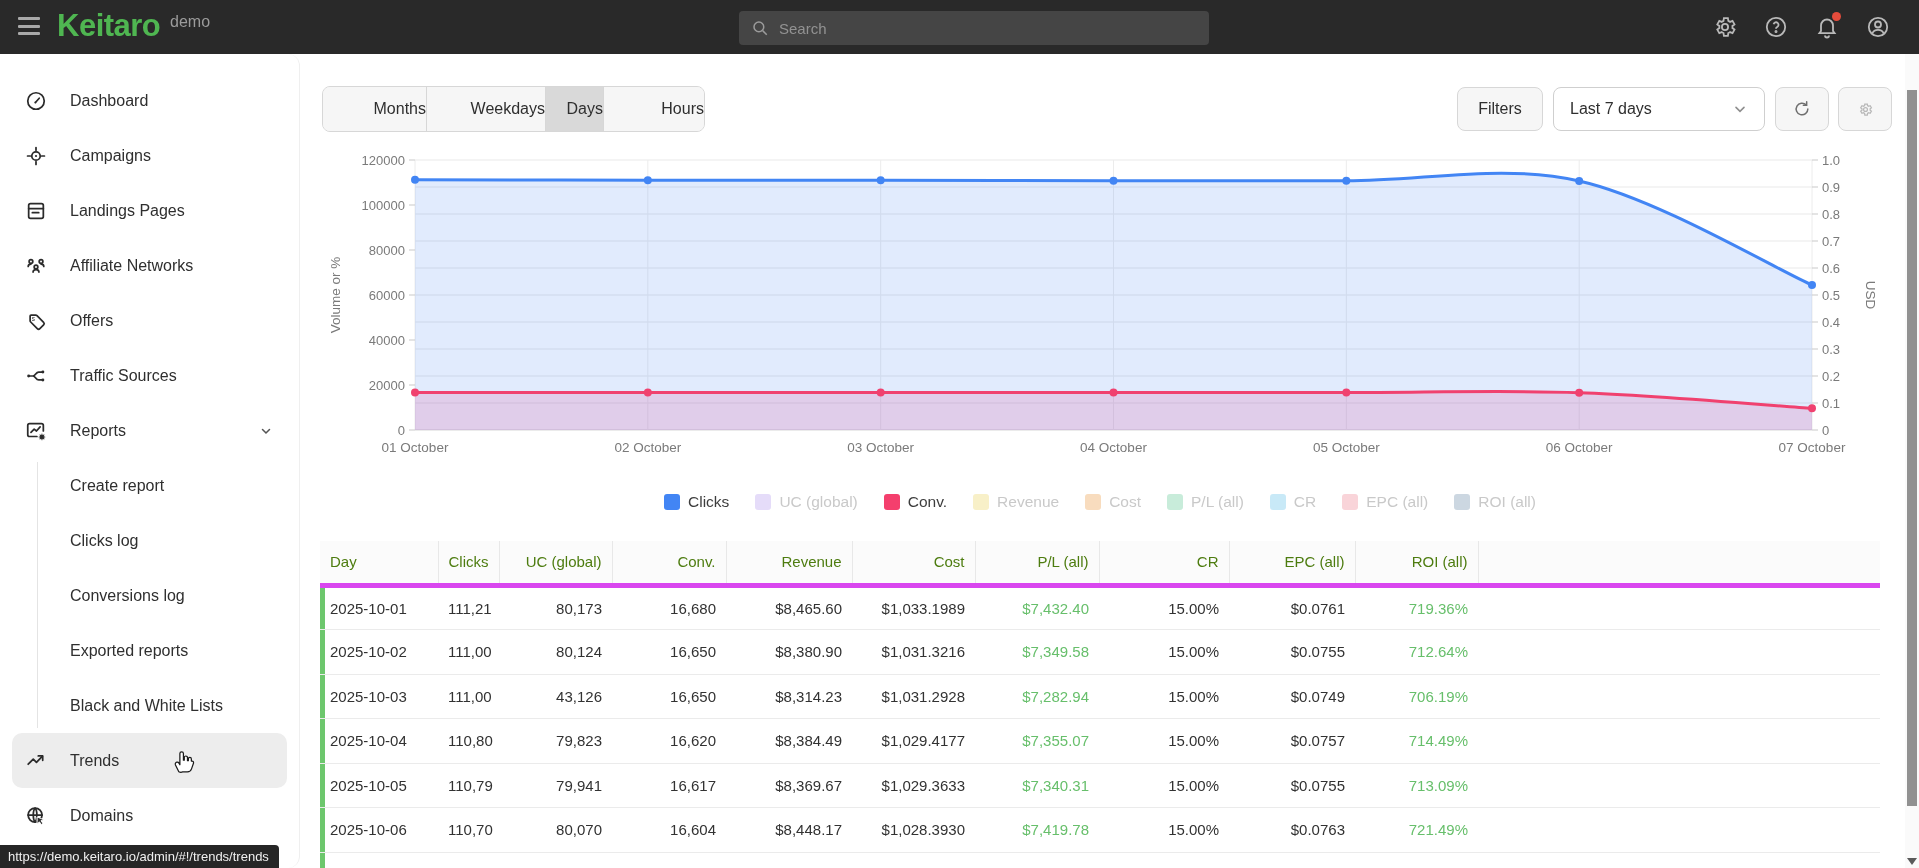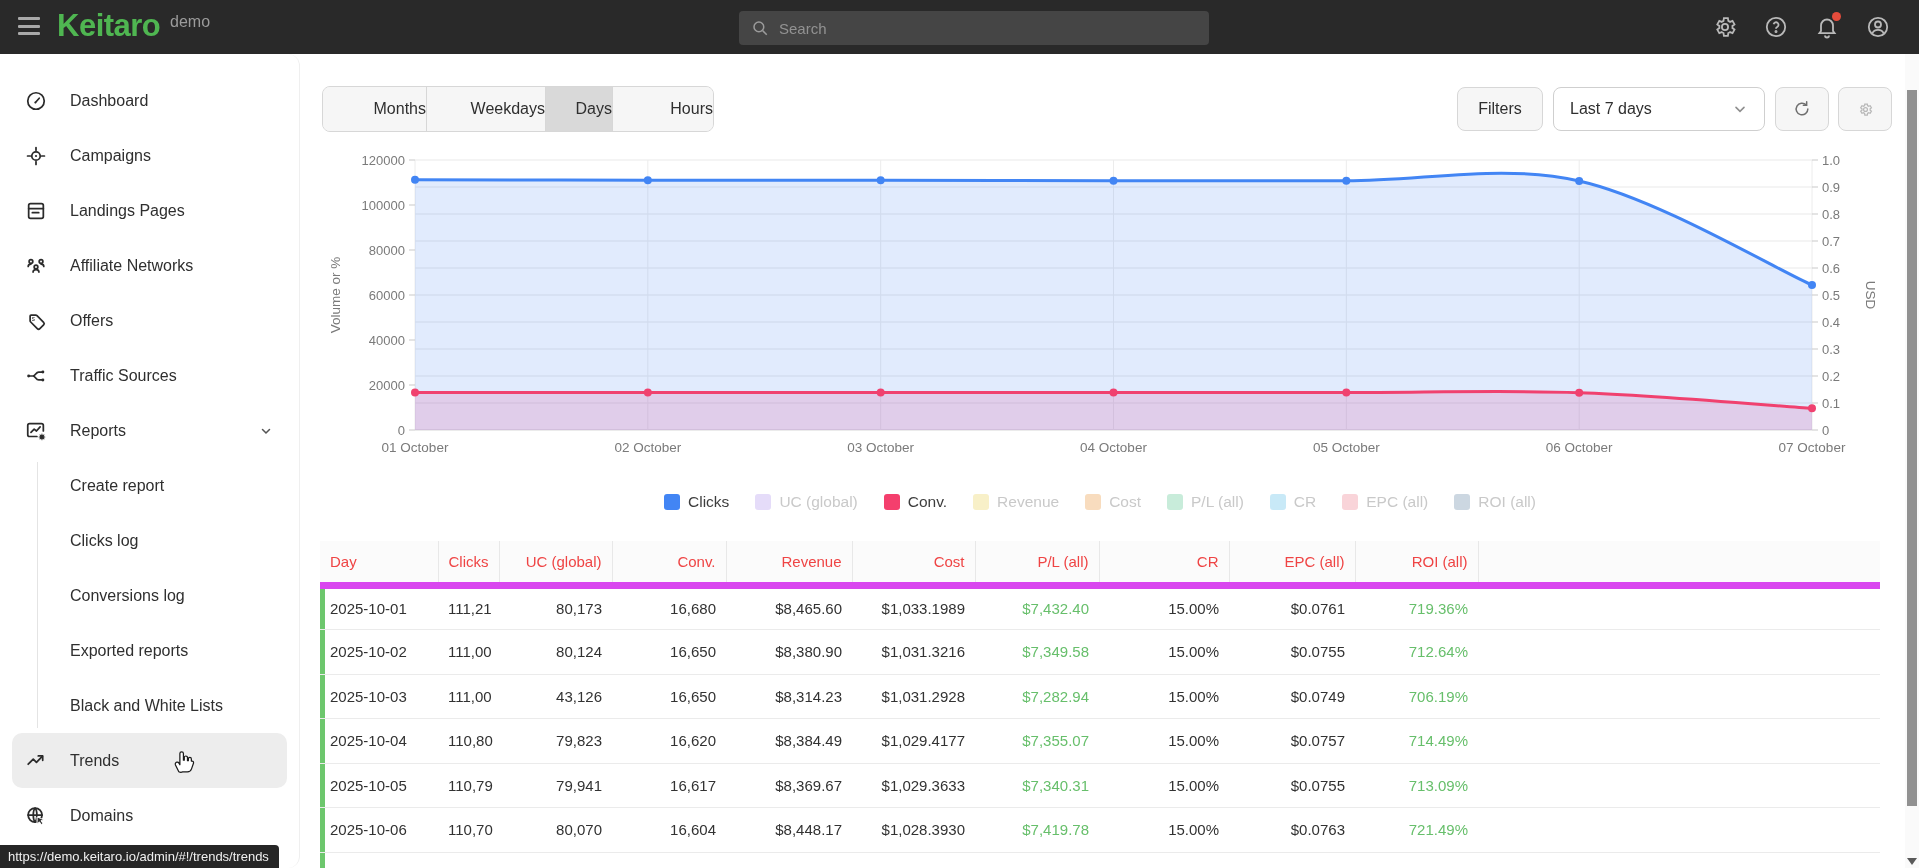--- a/index.html
+++ b/index.html
@@ -44,21 +44,21 @@
   #chart-settings-btn { left:1538px; }
 
   #chart-box { position:absolute; left:20px; top:91px; width:1560px; height:330px; }
   #legend { position:absolute; left:20px; top:430px; width:1560px; height:36px; display:flex; align-items:center; justify-content:center; gap:26px; }
   .lg-item { display:flex; align-items:center; gap:8px; font-size:15.5px; cursor:pointer; }
   .lg-sw { width:16px; height:16px; border-radius:3px; }
 
   
   #table-wrap { position:absolute; left:20px; top:487px; width:1560px; }
   table { border-collapse:collapse; table-layout:fixed; width:1560px; font-size:15px; }
-  thead th { height:44px; background:#fbfbfb; color:#ef4444; font-weight:normal; border-bottom:7px solid #d946ef; border-left:1px solid #e8e8e8; padding:0 10px; }
+  thead th { height:44px; background:#fbfbfb; color:#4d7c0f; font-weight:normal; border-bottom:5px solid #d946ef; border-left:1px solid #e8e8e8; padding:0 10px; }
   thead th.no-sep { border-left:none; }
   tbody td { height:44.5px; color:#323232; border-bottom:1px solid #ebebeb; padding:0 10px; background:#fff; }
   tbody td:first-child { box-shadow:inset 5px 0 0 #6dc76d; }
   .al { text-align:left; } .ar { text-align:right; }
   td.green { color:#67bf6b; }
 
   
   #scroll-track { position:absolute; right:0; top:54px; width:14px; height:814px; background:#fafafa; z-index:40; }
   #scroll-thumb { position:absolute; left:2px; top:36px; width:10px; height:716px; background:#919191; border-radius:0px; cursor:pointer; }
   #scroll-arrow { position:absolute; left:2px; bottom:3px; width:0; height:0; border-left:5px solid transparent; border-right:5px solid transparent; border-top:7px solid #5a5a5a; }
@@ -228,21 +228,21 @@
 </div>
 
 <div id="main">
   <div id="tab-group">
       <div class="tab-btn" style="width: 104px;">
         <span>Months</span>
       </div>
       <div class="tab-btn" style="width: 119px;">
         <span>Weekdays</span>
       </div>
-      <div class="tab-btn active" style="width: 67px;">
+      <div class="tab-btn active" style="width: 58px;">
         <span>Days</span>
       </div>
       <div class="tab-btn" style="width: 100px;">
         <span>Hours</span>
       </div>
     </div>
 
   <div id="filters-btn">
     <span>Filters</span>
   </div>

